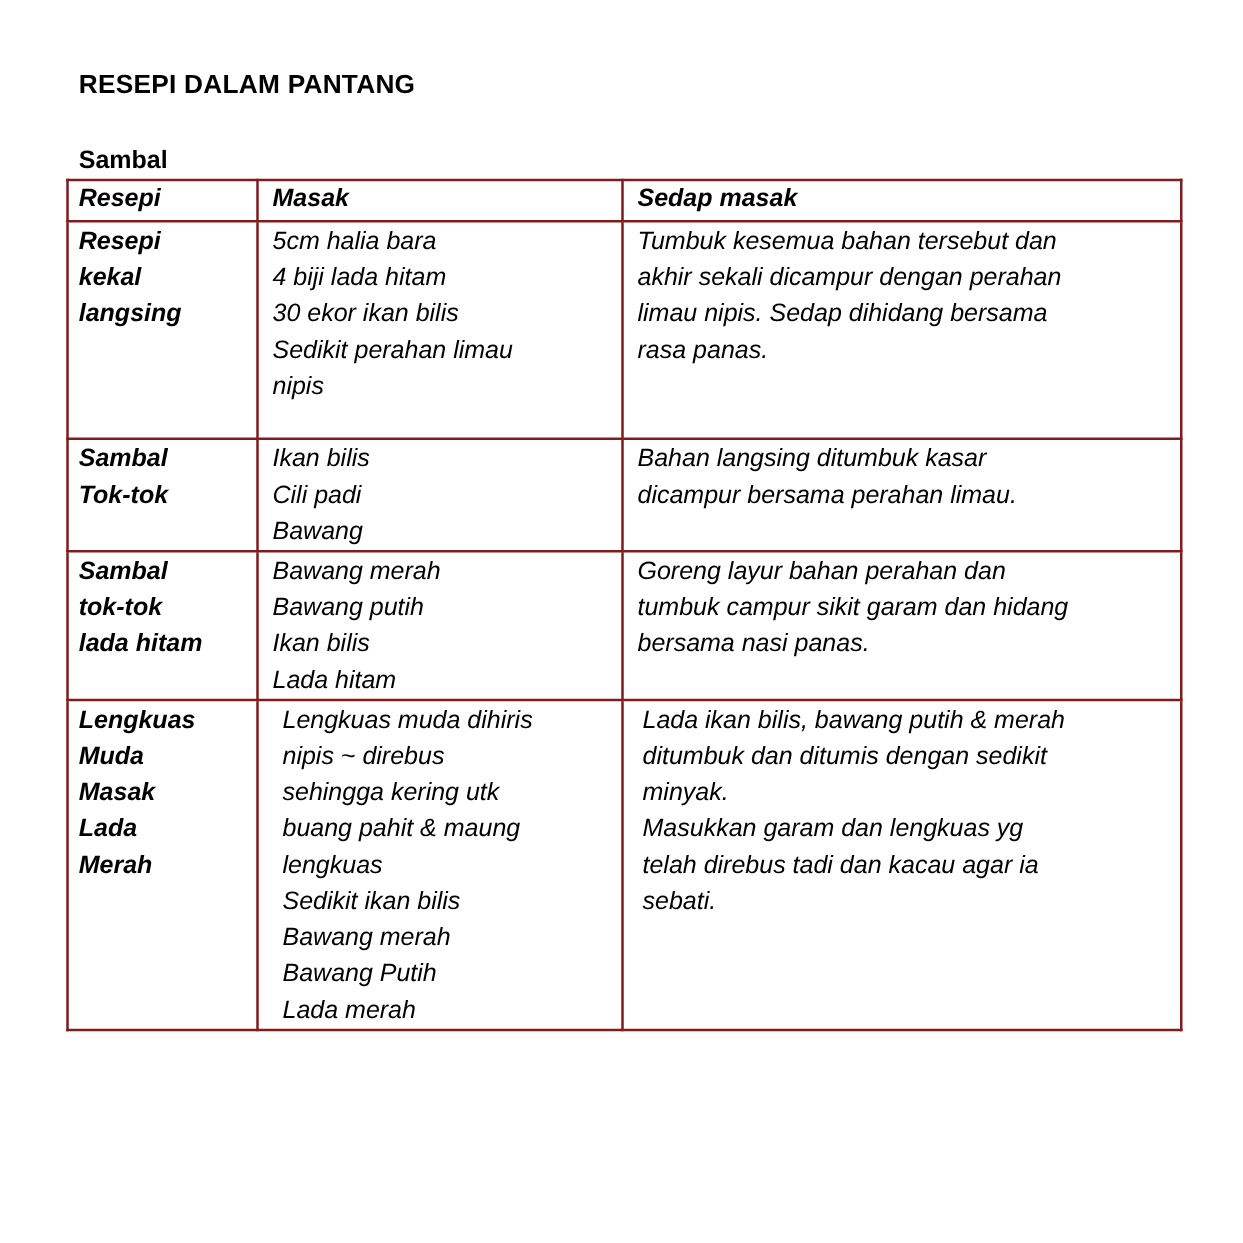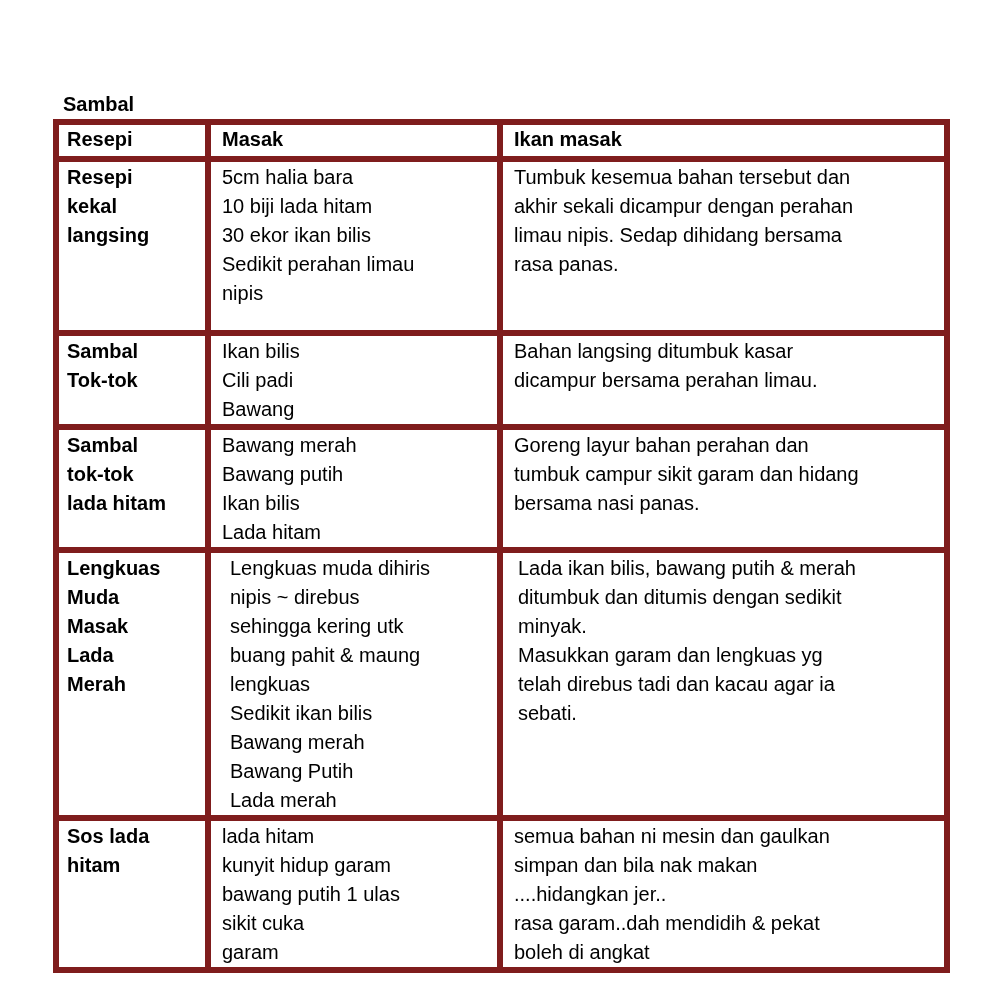--- a/index.html
+++ b/index.html
@@ -30,27 +30,28 @@
     font-weight: bold;
     margin: 36px 0 3px 10px;
   }
   table.recipe-table {
     border-collapse: collapse;
     table-layout: fixed;
     width: 891px;
   }
   .recipe-table th,
   .recipe-table td {
-    border: 6px solid #7f1d1d;
+    border: 2px solid #7f1d1d;
     vertical-align: top;
     font-size: 20px;
     line-height: 29px;
     padding: 1px 8px 0 8px;
     white-space: pre-line;
     overflow: hidden;
+    font-style: italic;
   }
   .recipe-table th {
     text-align: left;
     font-weight: bold;
     height: 30px;
     line-height: 27px;
   }
   .recipe-table col.c-resepi { width: 152px; }
   .recipe-table col.c-bahan  { width: 292px; }
   .recipe-table col.c-cara   { width: 447px; }
@@ -67,43 +68,44 @@
   tr.r-3 { height: 260px; }
   tr.r-4 { height: 144px; }
   td.indent    { padding-left: 19px !important; }
   td.indent-sm { padding-left: 15px !important; }
 </style>
 </head>
 <body>
 
 <div class="doc">
 
+  <h1 class="page-title">RESEPI DALAM PANTANG</h1>
 
   <div class="section-label">Sambal</div>
 
   <table class="recipe-table">
     <colgroup>
       <col class="c-resepi">
       <col class="c-bahan">
       <col class="c-cara">
     </colgroup>
     <thead>
       <tr>
         <th>Resepi</th>
         <th>Masak</th>
-        <th>Ikan masak</th>
+        <th>Sedap masak</th>
       </tr>
     </thead>
     <tbody>
       <tr class="r-0">
         <td class="name">Resepi
 kekal
 langsing</td>
         <td>5cm halia bara
-10 biji lada hitam
+4 biji lada hitam
 30 ekor ikan bilis
 Sedikit perahan limau
 nipis</td>
         <td>Tumbuk kesemua bahan tersebut dan
 akhir sekali dicampur dengan perahan
 limau nipis. Sedap dihidang bersama
 rasa panas.</td>
       </tr>
       <tr class="r-1">
         <td class="name">Sambal
@@ -141,30 +143,16 @@
 Bawang merah
 Bawang Putih
 Lada merah</td>
         <td class="indent-sm">Lada ikan bilis, bawang putih &amp; merah
 ditumbuk dan ditumis dengan sedikit
 minyak.
 Masukkan garam dan lengkuas yg
 telah direbus tadi dan kacau agar ia
 sebati.</td>
       </tr>
-      <tr class="r-4">
-        <td class="name">Sos lada
-hitam</td>
-        <td>lada hitam
-kunyit hidup garam
-bawang putih 1 ulas
-sikit cuka
-garam</td>
-        <td>semua bahan ni mesin dan gaulkan
-simpan dan bila nak makan
-....hidangkan jer..
-rasa garam..dah mendidih &amp; pekat
-boleh di angkat</td>
-      </tr>
     </tbody>
   </table>
 
 </div>
 
 </body></html>

